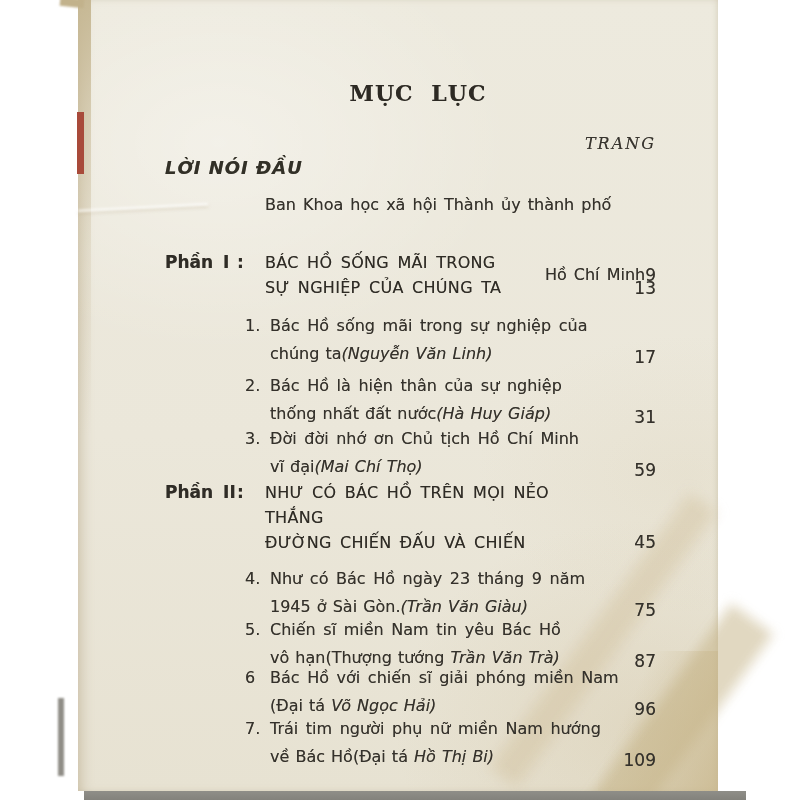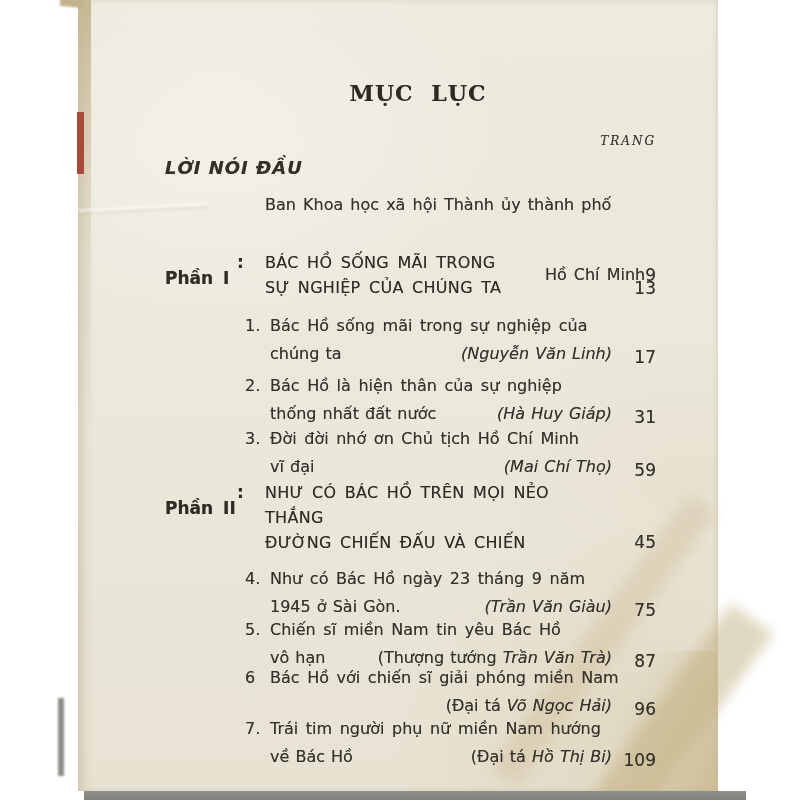--- a/index.html
+++ b/index.html
@@ -58,39 +58,39 @@
   }
   
   .toc-title{
     position:absolute;left:255px;top:80px;width:170px;text-align:center;
     font-family:"DejaVu Serif","Liberation Serif",serif;
     font-weight:bold;font-size:22px;letter-spacing:1px;word-spacing:9px;color:#2d2a24;
   }
   .trang{
     position:absolute;right:62px;top:134px;
     font-family:"DejaVu Serif","Liberation Serif",serif;
-    font-style:italic;font-size:12px;letter-spacing:2px;color:#37342e;margin-left:27px;
+    font-style:italic;font-size:16px;letter-spacing:2px;color:#37342e;margin-left:27px;
   }
   .fw-label{
     position:absolute;left:87px;top:157px;
     font-weight:bold;font-style:italic;font-size:18px;letter-spacing:1px;color:#323027;
   }
   .fw-line{position:absolute;left:187px;width:391px;font-size:16px;line-height:22px;word-spacing:2px;}
   .fw-row{display:flex;justify-content:flex-end;margin-top:48px;}
   .part{position:absolute;left:87px;width:491px;display:flex;align-items:flex-start;}
-  .part .plabel{width:72px;font-weight:bold;font-size:17px;line-height:25px;word-spacing:4px;color:#2f2c26;margin-top:16px;}
+  .part .plabel{width:72px;font-weight:bold;font-size:17px;line-height:25px;word-spacing:4px;color:#2f2c26;}
   .part .pcolon{width:28px;font-weight:bold;font-size:17px;line-height:25px;color:#2f2c26;}
   .part .ptitle{flex:1;}
   .part .pt-line{display:block;font-size:16px;line-height:25px;letter-spacing:0.3px;word-spacing:3px;color:#2e2b25;}
   .part .pg{position:absolute;right:0;bottom:2px;}
   .entry{position:absolute;left:167px;width:411px;height:56px;}
   .entry .num{position:absolute;left:0;top:0;width:24px;font-size:16px;line-height:28px;}
   .entry .body{position:absolute;left:25px;top:0;width:342px;}
   .entry .l1{font-size:16px;line-height:28px;word-spacing:2.5px;white-space:nowrap;}
-  .entry .l2{font-size:16px;line-height:28px;display:flex;justify-content:space-between;word-spacing:1px;}
+  .entry .l2{font-size:16px;line-height:28px;display:flex;word-spacing:1px;}
   .author{white-space:nowrap;}
   .author .an{font-style:italic;}
   .pg{font-size:17px;color:#34312b;}
   .entry .pg{position:absolute;right:0;bottom:1px;}
   
   .softtext{text-shadow:0 0 0.5px rgba(60,55,45,0.55);}
 </style>
 </head>
 <body>
 

